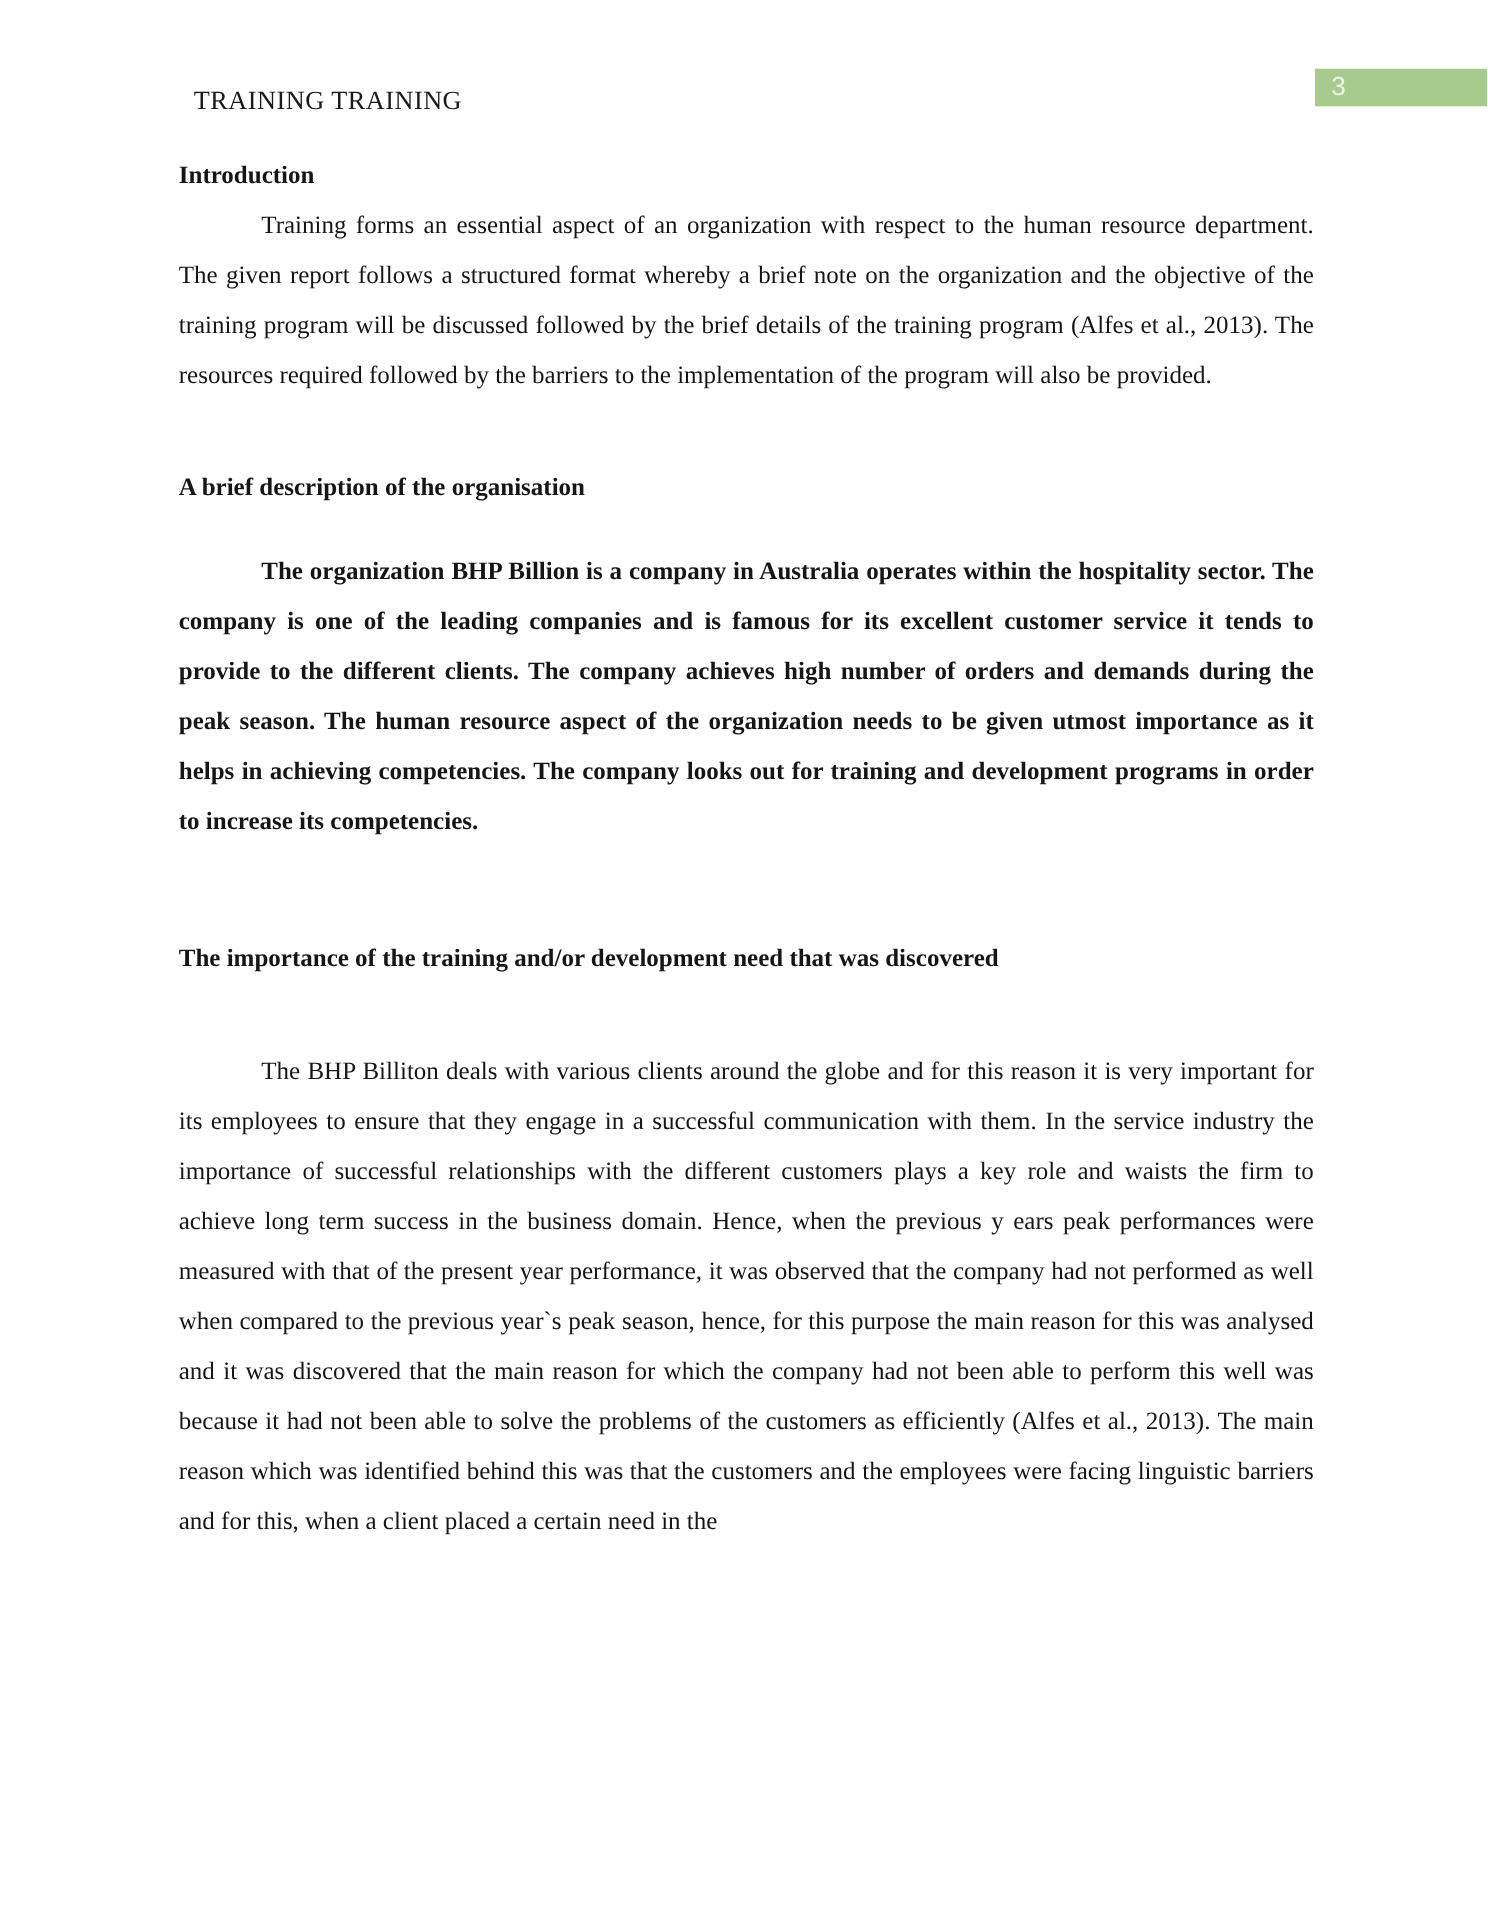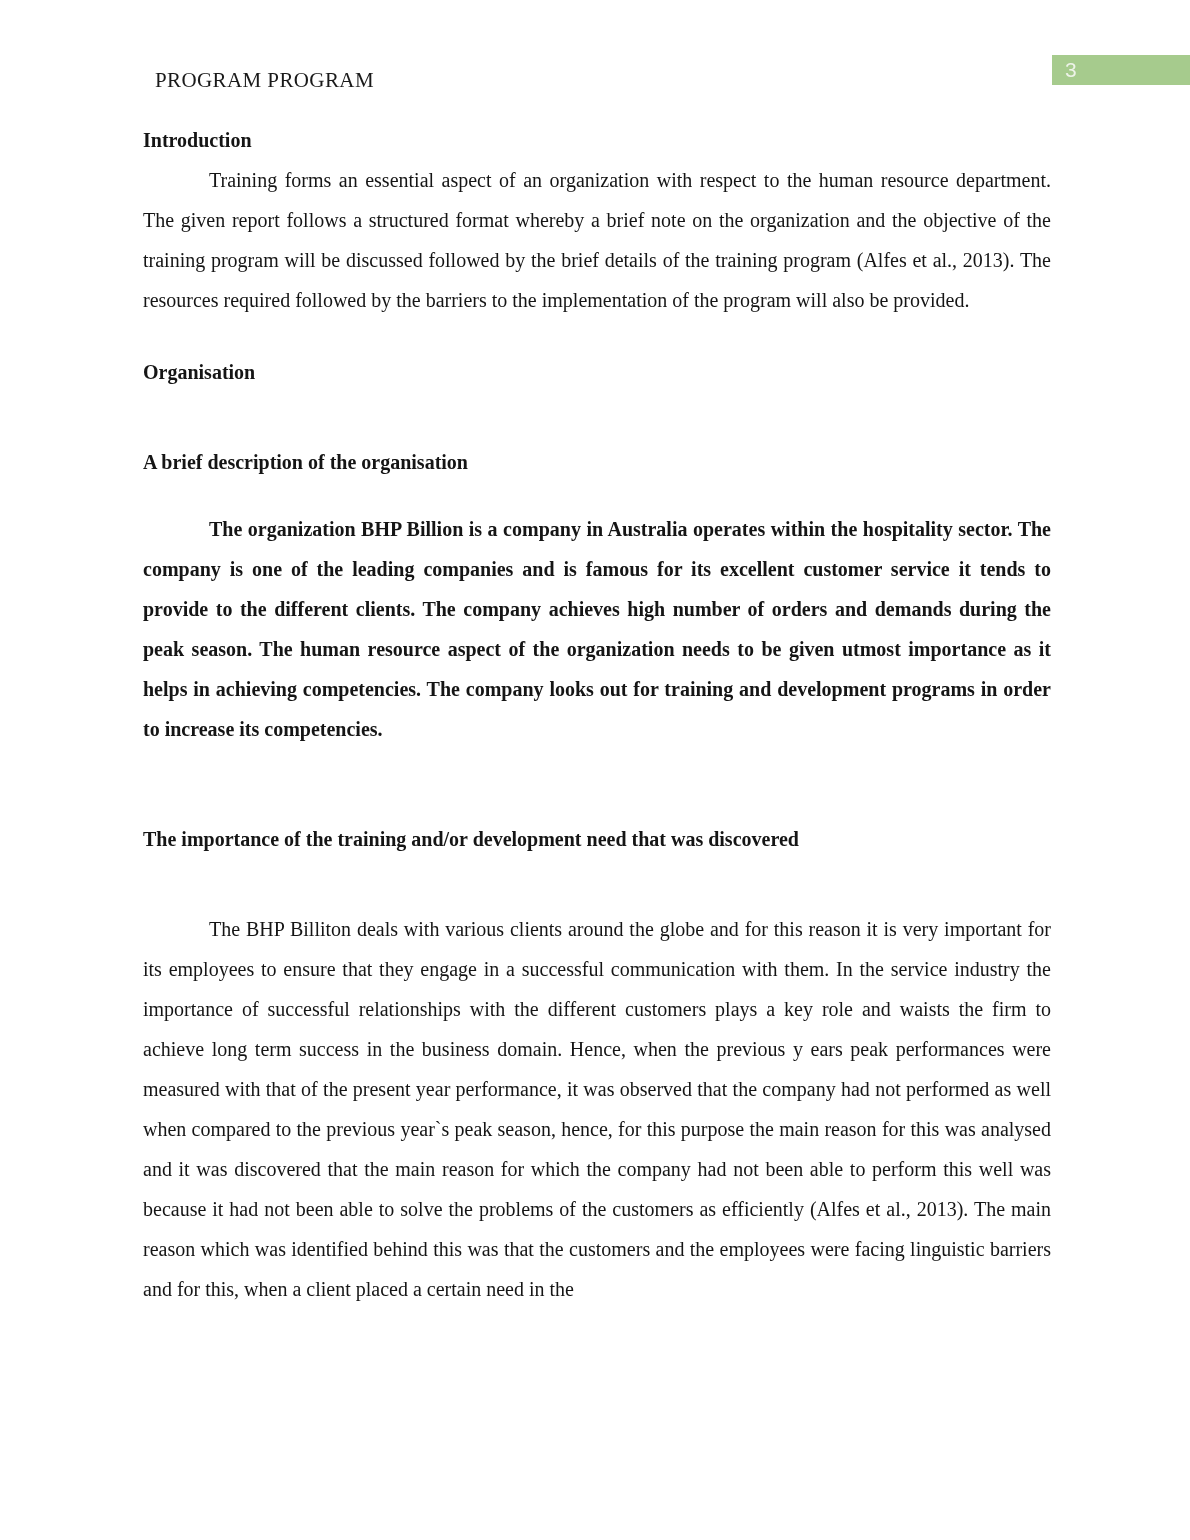--- a/index.html
+++ b/index.html
@@ -67,31 +67,30 @@
   .mt-32 { margin-top: 32px; }
   .mt-50 { margin-top: 50px; }
   .mt-27 { margin-top: 27px; font-weight: bold; }
   .mt-70 { margin-top: 70px; }
 </style>
 </head>
 <body>
 
 <div class="page">
 
-  <div class="running-head">PROGRAM PROGRAM</div>
+  <div class="running-head">TRAINING TRAINING</div>
 
   <div class="page-number-badge">3</div>
 
   <div class="content">
 
     <div class="section-heading">Introduction</div>
 
     <p>Training forms an essential aspect of an organization with respect to the human resource department. The given report follows a structured format whereby a brief note on the organization and the objective of the training program will be discussed followed by the brief details of the training program (Alfes et al., 2013). The resources required followed by the barriers to the implementation of the program will also be provided.</p>
 
-    <div class="section-heading mt-32">Organisation</div>
 
     <div class="section-heading mt-50">A brief description of the organisation</div>
 
     <p class="mt-27">The organization BHP Billion is a company in Australia operates within the hospitality sector. The company is one of the leading companies and is famous for its excellent customer service it tends to provide to the different clients. The company achieves high number of orders and demands during the peak season. The human resource aspect of the organization needs to be given utmost importance as it helps in achieving competencies. The company looks out for training and development programs in order to increase its competencies.</p>
 
     <div class="section-heading mt-70">The importance of the training and/or development need that was discovered</div>
 
     <p class="mt-50">The BHP Billiton deals with various clients around the globe and for this reason it is very important for its employees to ensure that they engage in a successful communication with them. In the service industry the importance of successful relationships with the different customers plays a key role and waists the firm to achieve long term success in the business domain. Hence, when the previous y ears peak performances were measured with that of the present year performance, it was observed that the company had not performed as well when compared to the previous year`s peak season, hence, for this purpose the main reason for this was analysed and it was discovered that the main reason for which the company had not been able to perform this well was because it had not been able to solve the problems of the customers as efficiently (Alfes et al., 2013). The main reason which was identified behind this was that the customers and the employees were facing linguistic barriers and for this, when a client placed a certain need in the</p>
 
   </div>

